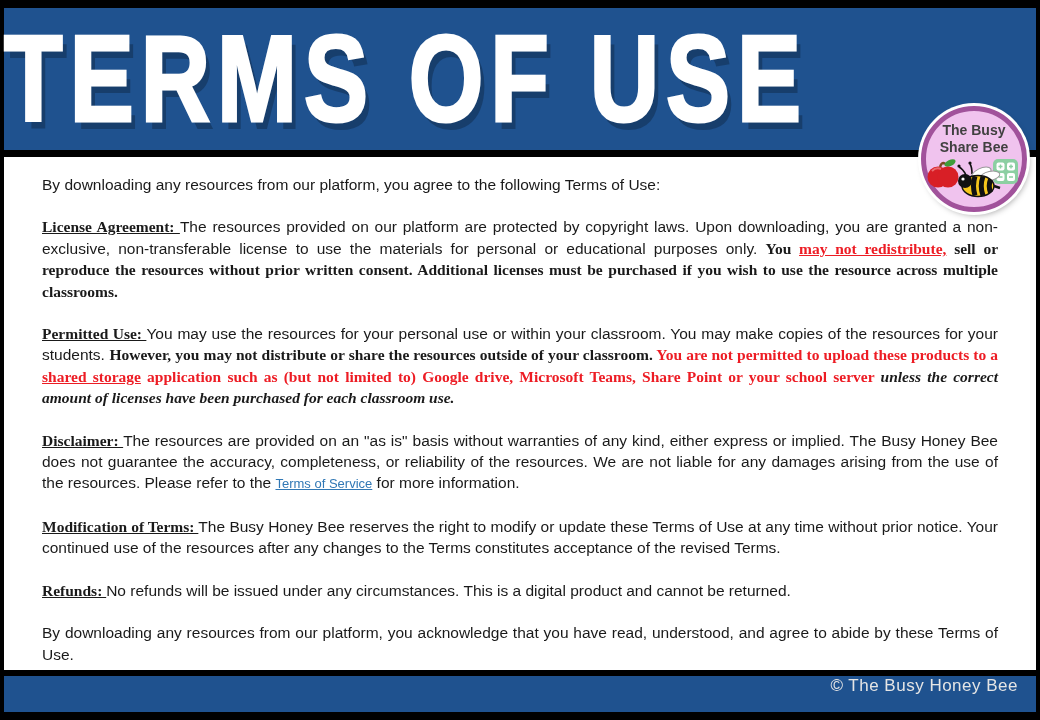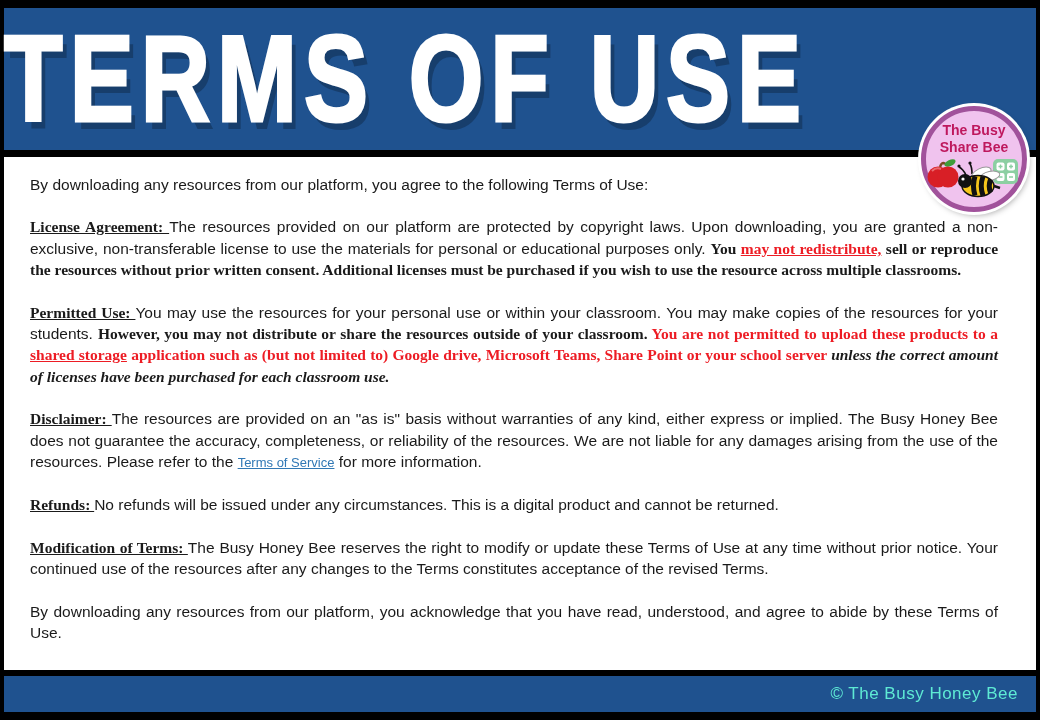--- a/index.html
+++ b/index.html
@@ -27,21 +27,21 @@
     transform-origin:center;
     -webkit-text-stroke:2.5px #fff;
     text-shadow:5px 6px 0 rgba(16,42,74,0.5);
     user-select:none;
   }
   
   .doc-body{
     position:absolute;left:4px;right:4px;top:157px;height:513px;
     background:#fff;
     box-sizing:border-box;
-    padding:17px 38px 0 26px;
+    padding:17px 38px 0 38px;
     color:#1a1a1a;
   }
   .para{
     margin:0 0 21px 0;
     font-size:15.5px;
     line-height:21.4px;
     text-align:justify;
   }
   .para:last-child{margin-bottom:16px;}
   .b{font-weight:bold;font-family:Liberation Serif, serif;}
@@ -51,42 +51,42 @@
   a.link{
     color:var(--link-blue,#3178b5);
     text-decoration:underline;
     font-size:13px;
     cursor:pointer;
   }
   
   .footer-band{
     position:absolute;left:4px;right:4px;bottom:8px;height:36px;
     background:var(--band-blue,#1f528f);
-    color:#5eead4;
-    display:flex;align-items:center;justify-content:flex-end;
+    color:#e5e5e5;
+    display:flex;align-items:flex-start;justify-content:flex-end;
     padding-right:18px;box-sizing:border-box;
     font-size:17px;
     letter-spacing:0.5px;
   }
   
   .badge{
     position:absolute;left:921px;top:106px;width:106px;height:106px;
     border-radius:50%;
     background:var(--badge-pink,#f0c3ee);
     border:5px solid var(--badge-border,#a1529b);
     box-shadow:0 0 0 3px #fff, 2px 3px 6px rgba(0,0,0,0.35);
     box-sizing:border-box;
     z-index:5;
   }
   .badge-text{
     position:absolute;left:0;right:0;top:11px;
     text-align:center;
     font-weight:bold;
     font-size:14px;line-height:17px;
-    color:#be185d;
+    color:#404040;
   }
   .badge svg{position:absolute;left:0;top:0;}
 </style>
 </head>
 <body>
 
 <div class="page">
 
   <div class="header-band">
     <div class="big-title">TERMS OF USE</div>
@@ -130,22 +130,22 @@
       <div>The Busy</div>
       <div>Share Bee</div>
     </div>
   </div>
 
   <div class="doc-body">
       <p class="para"><span class="">By downloading any resources from our platform, you agree to the following Terms of Use:</span></p>
       <p class="para"><span class="b u">License Agreement: </span><span class="">The resources provided on our platform are protected by copyright laws. Upon downloading, you are granted a non-exclusive, non-transferable license to use the materials for personal or educational purposes only. </span><span class="b">You </span><span class="b u red">may not redistribute,</span><span class="b"> </span><span class="b">sell or reproduce the resources without prior written consent. Additional licenses must be purchased if you wish to use the resource across multiple classrooms.</span></p>
       <p class="para"><span class="b u">Permitted Use: </span><span class="">You may use the resources for your personal use or within your classroom. You may make copies of the resources for your students. </span><span class="b">However, you may not distribute or share the resources outside of your classroom. </span><span class="b red">You are not permitted to upload these products to a </span><span class="b u red">shared storage</span><span class="b red"> application such as (but not limited to) Google drive, Microsoft Teams, Share Point or your school server </span><span class="b i">unless the correct amount of licenses have been purchased for each classroom use.</span></p>
       <p class="para"><span class="b u">Disclaimer: </span><span class="">The resources are provided on an "as is" basis without warranties of any kind, either express or implied. The Busy Honey Bee does not guarantee the accuracy, completeness, or reliability of the resources. We are not liable for any damages arising from the use of the resources. Please refer to the </span><a href="#" class="link">Terms of Service</a><span class=""> for more information.</span></p>
+      <p class="para"><span class="b u">Modification of Terms: </span><span class="">The Busy Honey Bee reserves the right to modify or update these Terms of Use at any time without prior notice. Your continued use of the resources after any changes to the Terms constitutes acceptance of the revised Terms.</span></p>
       <p class="para"><span class="b u">Refunds: </span><span class="">No refunds will be issued under any circumstances.  This is a digital product and cannot be returned.</span></p>
-      <p class="para"><span class="b u">Modification of Terms: </span><span class="">The Busy Honey Bee reserves the right to modify or update these Terms of Use at any time without prior notice. Your continued use of the resources after any changes to the Terms constitutes acceptance of the revised Terms.</span></p>
       <p class="para"><span class="">By downloading any resources from our platform, you acknowledge that you have read, understood, and agree to abide by these Terms of Use.</span></p>
     </div>
 
   <div class="footer-band">
     <span>© The Busy Honey Bee</span>
   </div>
 
 </div>
 
 </body></html>

